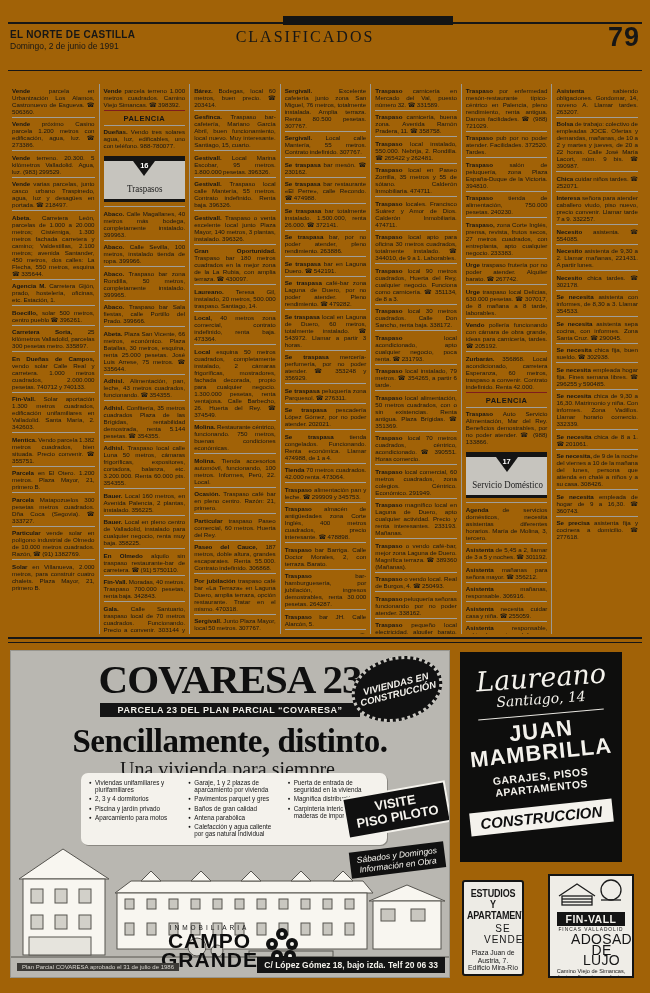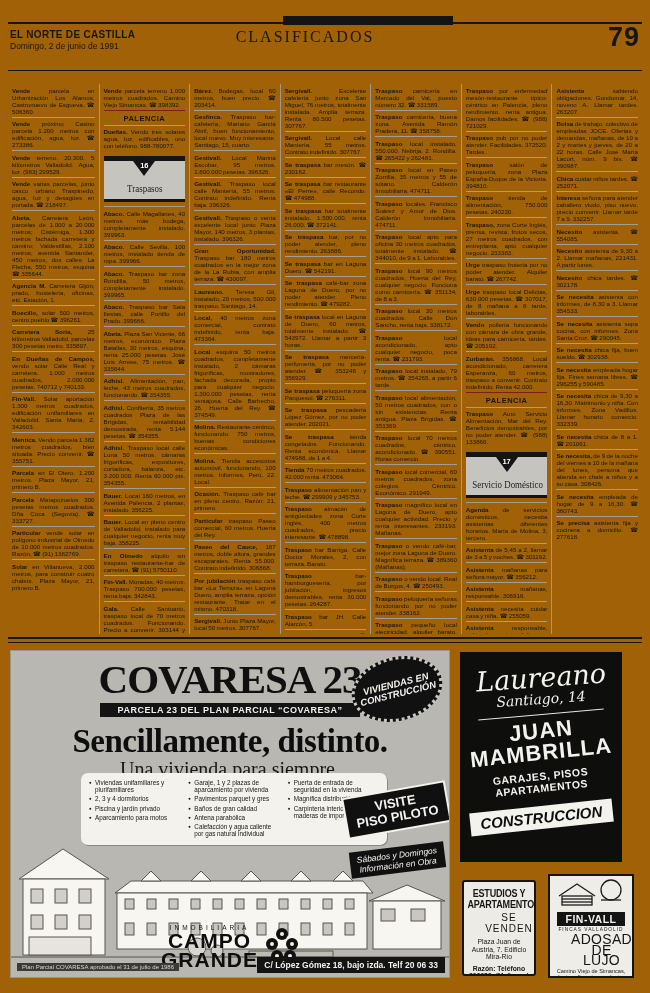--- a/index.html
+++ b/index.html
@@ -71,21 +71,21 @@
   .lau-script{font-family:"DejaVu Serif",serif;font-style:italic;font-size:27px;transform:rotate(-4deg);}
   .lau-script-sub{font-family:"DejaVu Serif",serif;font-style:italic;font-size:14px;transform:rotate(-4deg);
                   margin-top:-2px;}
   .lau-line{width:78%;height:1px;background:#e8e6e0;margin:7px auto 5px;transform:rotate(-5deg);}
   .lau-name{font-size:22px;font-weight:bold;letter-spacing:1px;transform:rotate(-6deg);line-height:22px;}
   .lau-serv{font-size:10.5px;font-weight:bold;letter-spacing:.5px;transform:rotate(-6deg);line-height:12px;
             margin-top:6px;}
   .lau-banner{width:fit-content;margin:12px auto 0;background:#f4f2ec;color:#0d0d0d;font-weight:bold;
               font-style:italic;font-size:15px;padding:3px 10px;transform:rotate(-6deg);}
   
-  .estudios{position:absolute;left:462px;top:880px;width:74px;height:96px;background:#edebe5;
+  .estudios{position:absolute;left:462px;top:880px;width:62px;height:96px;background:#edebe5;
             border:2px solid #141414;border-radius:3px;text-align:center;box-sizing:border-box;
             padding-top:6px;overflow:hidden;}
   .est-line1{font-size:10px;font-weight:bold;letter-spacing:-.2px;transform:scaleX(.9);line-height:11px;}
   .est-line3{font-size:10px;letter-spacing:1px;margin-top:2px;padding-left:20px;}
   .est-line4{font-size:6.8px;line-height:7.6px;margin-top:4px;padding:0 3px;}
   .est-line5{font-size:6.8px;font-weight:bold;line-height:7.6px;margin-top:4px;padding:0 3px;}
   .finvall{position:absolute;left:548px;top:874px;width:86px;height:104px;background:#efede7;
            border:2px solid #141414;text-align:center;box-sizing:border-box;overflow:hidden;padding-top:2px;}
   .fv-brand{width:fit-content;margin:0 auto;background:#141414;color:#f2f0ea;font-weight:bold;
             font-size:10.5px;letter-spacing:.5px;padding:1px 8px;}

